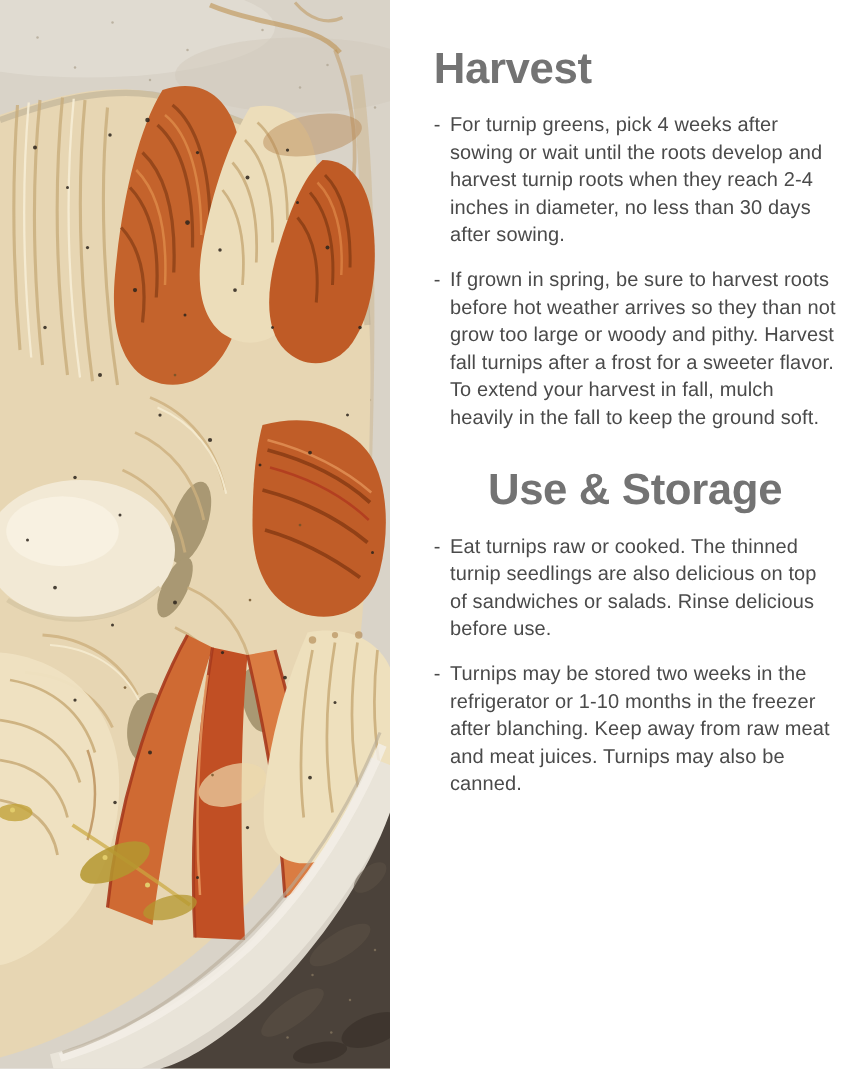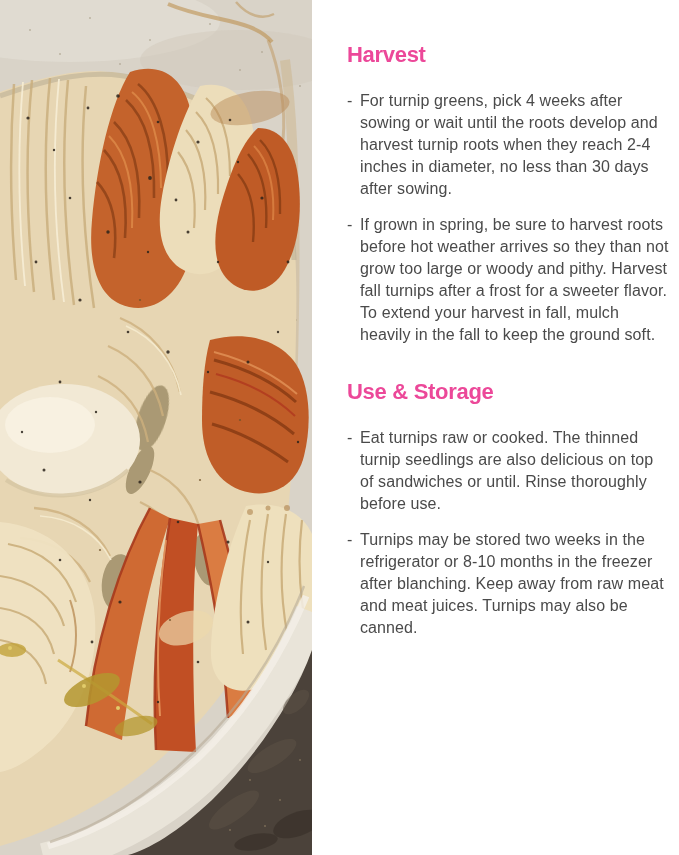--- a/index.html
+++ b/index.html
@@ -13,25 +13,25 @@
     position:absolute;left:0;top:0;width:312px;height:855px;overflow:hidden;
     background:#d9d3c8;
   }
   .photo svg{display:block;width:312px;height:855px;}
   .content{
     position:absolute;left:347px;top:0;width:322px;
     color:#4a4a4a;
   }
   .section-heading{
     margin:0;
-    font-size:22px;line-height:37px;font-weight:bold;
-    color:#ec4899;letter-spacing:-0.3px;
+    font-size:35px;line-height:37px;font-weight:bold;
+    color:#737373;letter-spacing:-0.3px;
   }
   .section-harvest .section-heading{margin-top:36px;}
-  .section-use-storage .section-heading{margin-top:27px;}
+  .section-use-storage .section-heading{margin-top:27px;text-align:center;}
   .bullets{
     list-style:none;margin:17px 0 0 0;padding:0;
     font-size:16px;line-height:22px;letter-spacing:0.1px;
   }
   .bullet{display:flex;margin:0 0 14px 0;}
   .bullet .marker{flex:none;width:13px;}
   .bullet .btext{flex:1;}
 </style>
 </head>
 <body>
@@ -277,23 +277,23 @@
           <span class="btext">If grown in spring, be sure to harvest roots before hot weather arrives so they than not grow too large or woody and pithy. Harvest fall turnips after a frost for a sweeter flavor. To extend your harvest in fall, mulch heavily in the fall to keep the ground soft.</span>
         </li>
       </ul>
     </section>
 
     <section class="section section-use-storage">
       <h1 class="section-heading">Use &amp; Storage</h1>
       <ul class="bullets">
         <li class="bullet">
           <span class="marker">-</span>
-          <span class="btext">Eat turnips raw or cooked. The thinned turnip seedlings are also delicious on top of sandwiches or until. Rinse thoroughly before use.</span>
-        </li>
-        <li class="bullet">
-          <span class="marker">-</span>
-          <span class="btext">Turnips may be stored two weeks in the refrigerator or 8-10 months in the freezer after blanching. Keep away from raw meat and meat juices. Turnips may also be canned.</span>
+          <span class="btext">Eat turnips raw or cooked. The thinned turnip seedlings are also delicious on top of sandwiches or salads. Rinse delicious before use.</span>
+        </li>
+        <li class="bullet">
+          <span class="marker">-</span>
+          <span class="btext">Turnips may be stored two weeks in the refrigerator or 1-10 months in the freezer after blanching. Keep away from raw meat and meat juices. Turnips may also be canned.</span>
         </li>
       </ul>
     </section>
 
   </main>
 </div>
 
 </body></html>

